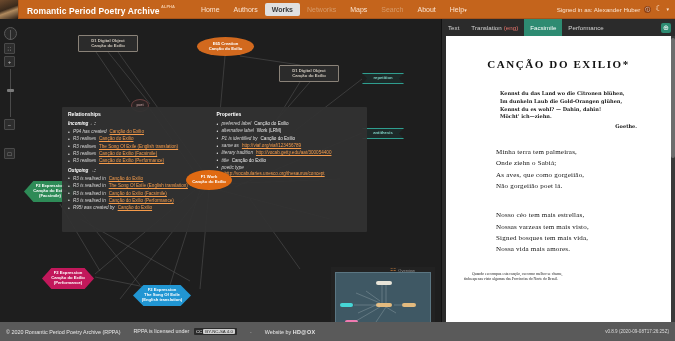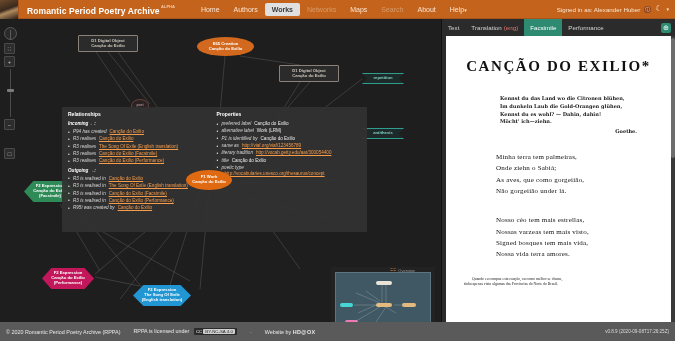--- a/index.html
+++ b/index.html
@@ -183,21 +183,21 @@
     position: absolute; left: 4px; top: 17px; right: 4px; bottom: 0;
     background: #ffffff; overflow: hidden;
   }
   #page {
     position: absolute; left: 0; top: 0; right: 0; bottom: 0;
     padding: 22px 12px 0;
     color: #111; text-align: center;
     font-family: "Liberation Serif", serif;
   }
   #poem-title {
-    font-size: 15px; font-weight: bold; letter-spacing: 1.6px;
+    font-size: 11px; font-weight: bold; letter-spacing: 1.6px;
     margin-bottom: 20px;
   }
   #epigraph {
     font-family: "DejaVu Serif", serif;
     font-size: 5px; line-height: 1.55; text-align: left;
     margin: 0 0 0 42px; color: #1a1a1a; font-weight: bold;
   }
   #epigraph-sig { text-align: right; margin-right: 22px; font-size: 5px; font-weight: bold; margin-top: 2px;
     font-family: "DejaVu Serif", serif; }
   .stanza {
@@ -445,28 +445,28 @@
         <div>Im dunkeln Laub die Gold-Orangen glühen,</div>
         <div>Kennst du es wohl? — Dahin, dahin!</div>
         <div>Möcht' ich—ziehn.</div>
       </div>
       <div id="epigraph-sig">Goethe.</div>
 
       <div class="stanza">
         <div>Minha terra tem palmeiras,</div>
         <div>Onde ziehn o Sabiá;</div>
         <div>As aves, que como gorgeiião,</div>
-        <div>Não gorgeiião under lá.</div>
+        <div>Não gorgeiião poet lá.</div>
       </div>
 
       <div class="stanza">
         <div>Nosso céo tem mais estrellas,</div>
         <div>Nossas varzeas tem mais visto,</div>
         <div>Signed bosques tem mais vida,</div>
-        <div>Nossa vida terra amores.</div>
+        <div>Nossa vida mais amores.</div>
       </div>
 
       <div id="footnote">
         <span class="fn-indent">Quando eu compuz esta canção, ou como melhor se chame,</span>
         <span>tinha apenas visto algumas das Provincias do Norte do Brasil.</span>
       </div>
     </div>
   </div>
 
   <div id="page-scrollbar">

